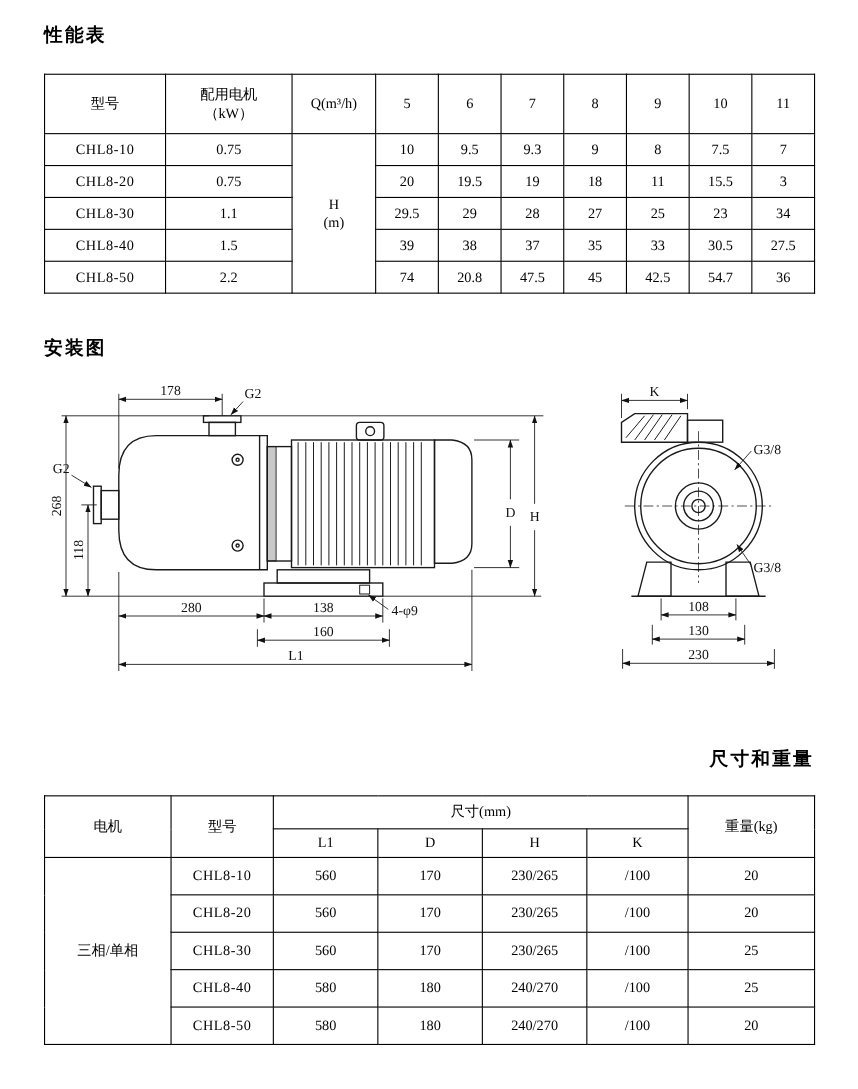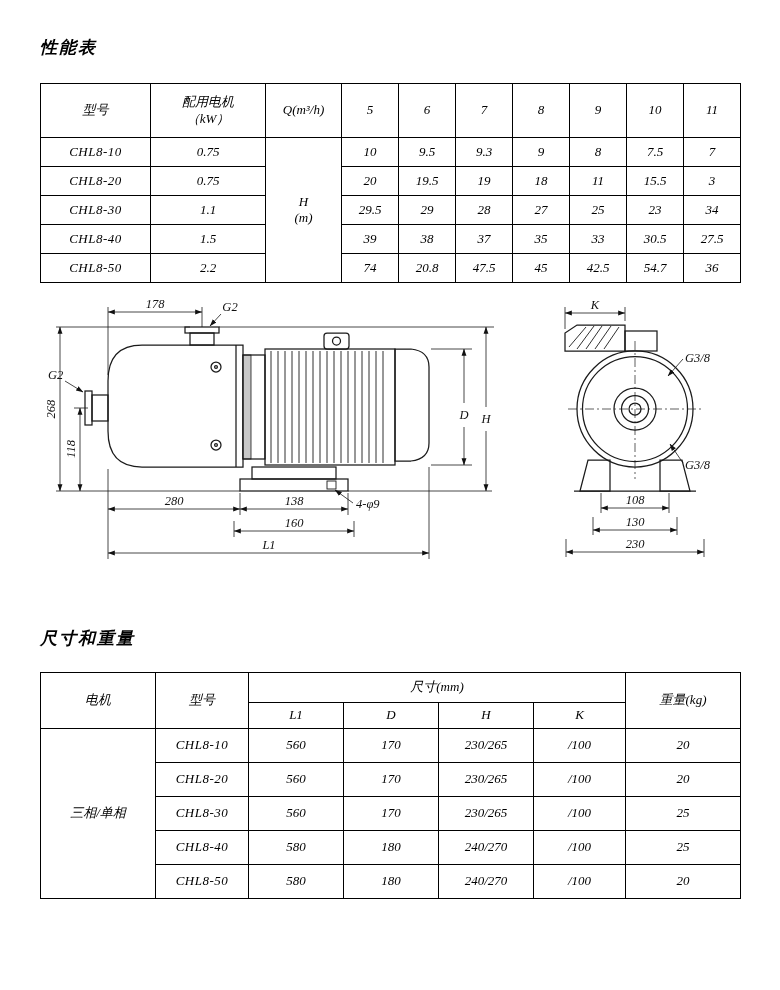--- a/index.html
+++ b/index.html
@@ -1,28 +1,28 @@
 <!DOCTYPE html>
 <html><head>
 <meta charset="utf-8">
 <style>
   * { box-sizing: border-box; }
   html, body { margin:0; padding:0; }
   body {
     width:780px; height:990px; background:#ffffff; color:#000;
     font-family:"Liberation Serif", serif; overflow:hidden;
   }
-  .page { padding:36px 40px 0 40px;font-style:italic; }
+  .page { padding:20px 40px 0 40px; }
   .sec-title {
     font-family:"Liberation Sans", sans-serif;
     font-size:17px; font-weight:700; letter-spacing:2px;
     margin:0 0 24px 0; color:#000;
   }
   .gap1 { margin-top:38px; margin-bottom:20px; }
-  .gap2 { margin-top:40px; margin-bottom:22px; }
+  .gap2 { margin-top:40px; margin-bottom:22px;text-align:right; }
 
   table.tbl { border-collapse:collapse; table-layout:fixed; width:700px; }
   table.tbl td {
     border:1px solid #000; text-align:center; vertical-align:middle;
     padding:0; font-size:13px; line-height:1.25;
   }
   td.cn   { font-size:15px; }
   td.qh   { font-size:14px; }
   td.qv   { font-size:14px; }
   td.sz   { font-size:14px; }
@@ -126,20 +126,21 @@
         <td class="num">20.8</td>
         <td class="num">47.5</td>
         <td class="num">45</td>
         <td class="num">42.5</td>
         <td class="num">54.7</td>
         <td class="num">36</td>
       </tr>
     </tbody>
   </table>
 
+  <h2 class="sec-title gap1">安装图</h2>
 
   <svg class="diagram" width="700" height="290" viewBox="0 0 700 290" xmlns="http://www.w3.org/2000/svg">
     <defs>
       <marker id="arr" viewBox="0 0 10 10" refX="9.5" refY="5" markerWidth="9" markerHeight="9" orient="auto-start-reverse">
         <path d="M0,1.6 L10,5 L0,8.4 Z" fill="#111" stroke="none"></path>
       </marker>
     </defs>
 
     <g>
       <g class="o">

